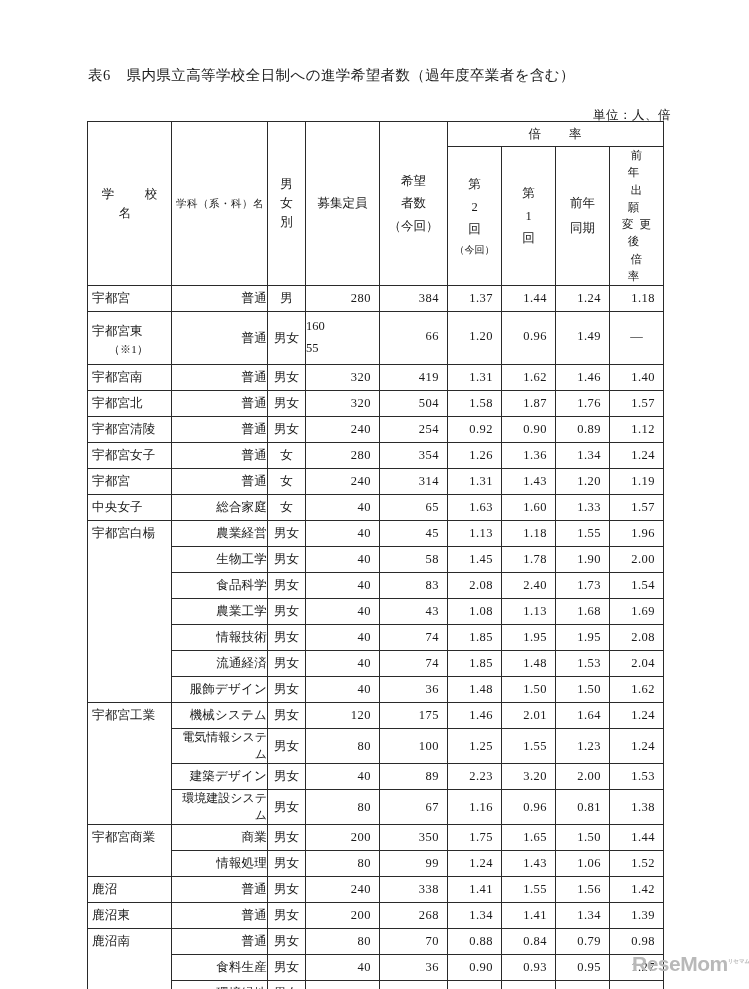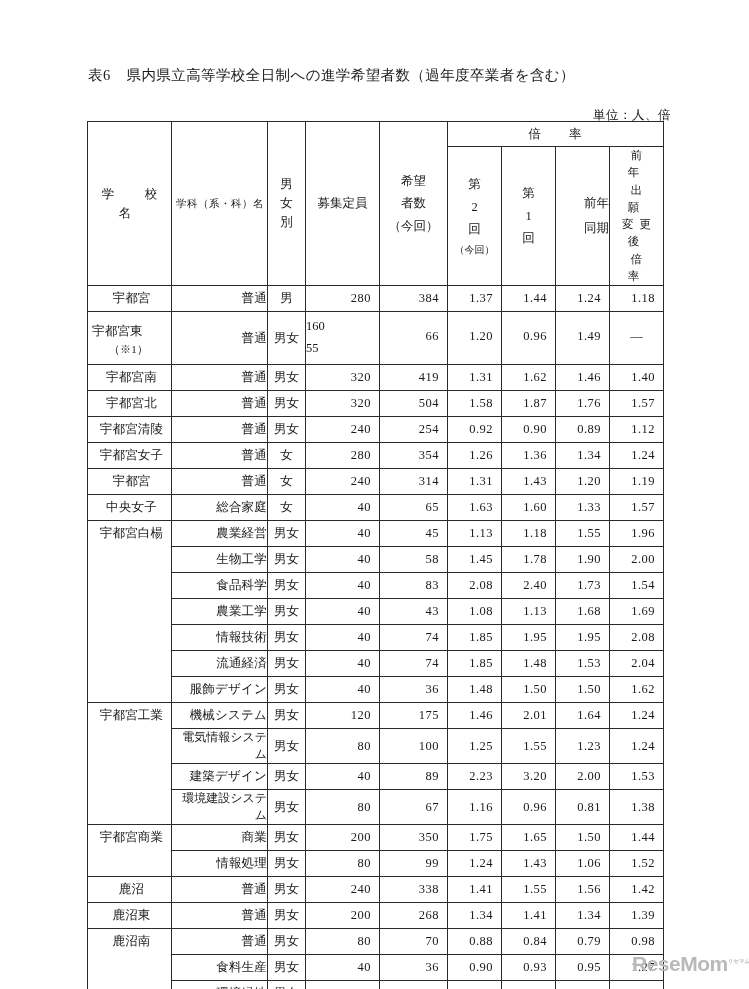--- a/index.html
+++ b/index.html
@@ -104,35 +104,34 @@
   .hd-vert span { display: block; }
   .hd-stack {
     font-size: 12.5px;
     line-height: 1.8;
   }
   .hd-stack span { display: block; }
   .hd-stack .small { font-size: 10px; }
   .hd-two {
     font-size: 12.5px;
     line-height: 2.0;
-    text-align: right;
   }
   .hd-two span { display: block; }
   .hd-four {
     font-size: 11.5px;
     line-height: 1.5;
   }
   .hd-four span { display: block; letter-spacing: 6px; text-indent: 6px; }
 
   
   tbody td {
     height: 25px;
   }
   td.school {
-    text-align: center;
+    text-align: left;
     padding-left: 4px !important;
     letter-spacing: 0.2px;
     vertical-align: top;
     padding-top: 4px !important;
   }
   td.school.mid { vertical-align: middle; padding-top: 0 !important; }
   td.dept {
     text-align: right;
     padding-left: 4px !important;
     letter-spacing: 0.2px;

